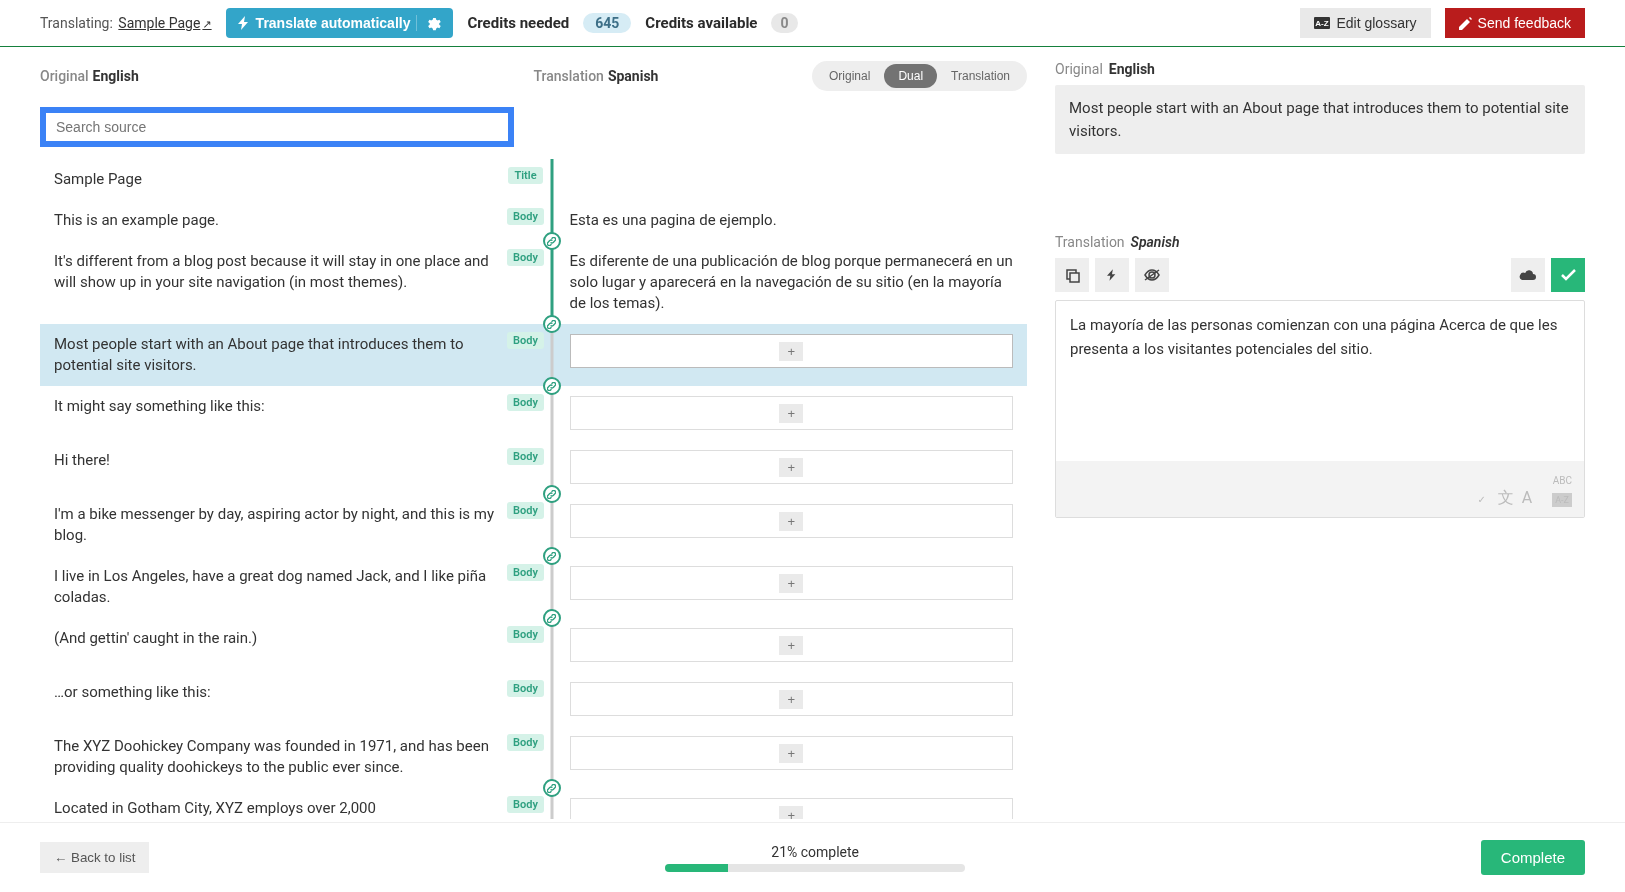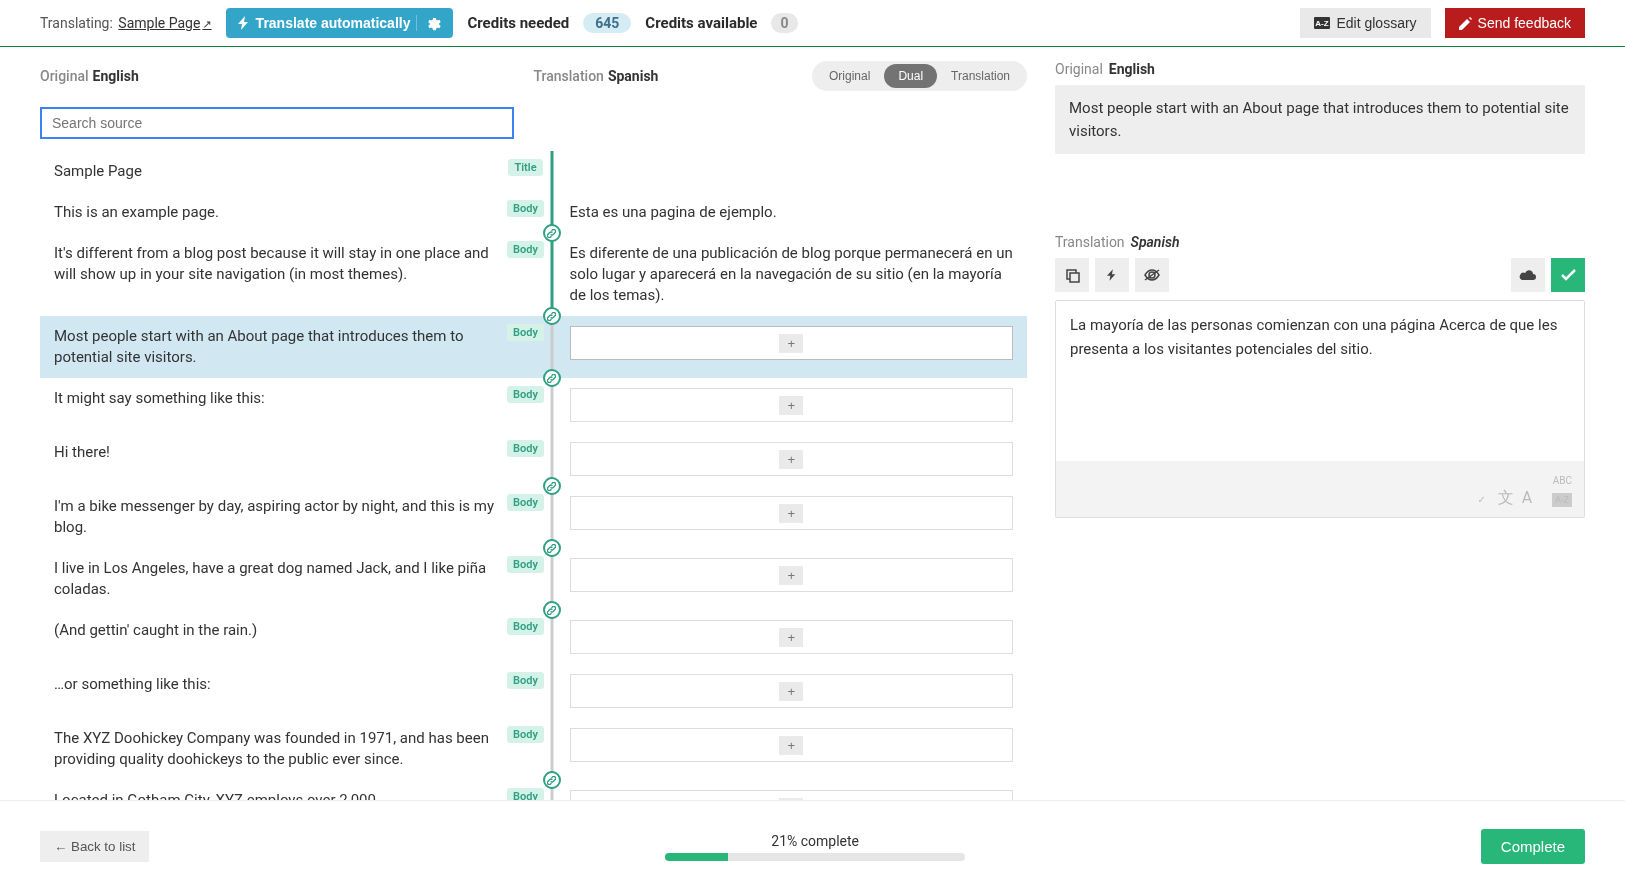--- a/index.html
+++ b/index.html
@@ -23,21 +23,21 @@
 .right-col { width: 530px; flex-shrink: 0; }
 
 .col-header { display: flex; align-items: center; margin-bottom: 8px; }
 .col-header .muted { color: #888; font-weight: 500; }
 .col-header .lang { color: #333; font-weight: 700; margin-left: 4px; }
 .view-toggle { margin-left: auto; background: #eee; border-radius: 999px; padding: 3px; display: inline-flex; }
 .view-toggle button { border: none; background: transparent; padding: 5px 14px; font-size: 12px; color: #666; cursor: pointer; border-radius: 999px; }
 .view-toggle button.active { background: #737373; color: #fff; }
 
 .two-headers { display: grid; grid-template-columns: 1fr 1fr; gap: 0; align-items: center; margin-bottom: 8px; }
-.search-input { width: calc(50% - 20px); border: 2px solid #3b82f6; padding: 6px 10px; font-size: 14px; color: #4d7c0f; margin-bottom: 12px; }
+.search-input { width: calc(50% - 20px); border: 6px solid #3b82f6; padding: 6px 10px; font-size: 14px; color: #4d7c0f; margin-bottom: 12px; }
 
 .rows { overflow-y: auto; flex: 1; position: relative; }
 .row { display: grid; grid-template-columns: 1fr 36px 16px 1fr; align-items: stretch; position: relative; }
 .row.highlight { background: #d1e8f2; }
 .src { padding: 10px 6px 10px 14px; font-size: 15px; line-height: 1.4; color: #333; }
 .tag-col { display: flex; align-items: flex-start; padding-top: 8px; justify-content: center; }
 .tag { background: #d5f2e8; color: #2fa080; font-size: 11px; font-weight: 600; padding: 2px 6px; border-radius: 3px; }
 .divider-col { position: relative; }
 .divider-line { position: absolute; left: 50%; top: 0; bottom: 0; width: 3px; background: #ccc; transform: translateX(-50%); }
 .row:nth-child(1) .divider-line,
@@ -58,21 +58,21 @@
 
 .tool-row { display: flex; gap: 6px; margin-bottom: 8px; align-items: center; }
 .tool-btn { width: 34px; height: 34px; background: #eee; border: none; cursor: pointer; display: inline-flex; align-items: center; justify-content: center; color: #444; font-size: 14px; }
 .tool-btn.green { background: #28b779; color: #fff; }
 .tool-spacer { flex: 1; }
 
 .editor { border: 1px solid #ddd; border-radius: 2px; }
 .editor-text { padding: 12px 14px; font-size: 15px; line-height: 1.6; min-height: 160px; }
 .editor-foot { background: #f3f3f3; padding: 8px 12px; text-align: right; color: #bbb; font-size: 16px; letter-spacing: 8px; }
 
-.footer { position: fixed; bottom: 0; left: 0; right: 0; background: #fff; border-top: 1px solid #eee; padding: 28px 40px; display: flex; align-items: center; }
+.footer { position: fixed; bottom: 0; left: 0; right: 0; background: #fff; border-top: 1px solid #eee; padding: 17px 40px; display: flex; align-items: center; }
 .btn-back { background: #eee; border: none; padding: 8px 14px; cursor: pointer; color: #555; }
 .progress-wrap { flex: 1; text-align: center; }
 .progress-label { font-size: 14px; color: #333; margin-bottom: 4px; display: block; }
 .progress-bar { width: 300px; height: 8px; background: #e5e5e5; border-radius: 4px; margin: 0 auto; overflow: hidden; }
 .progress-fill { height: 100%; background: #28b779; width: 21%; }
 .btn-complete { background: #28b779; color: #fff; border: none; padding: 9px 20px; font-size: 15px; cursor: pointer; border-radius: 3px; }
 
 svg { display: inline-block; vertical-align: middle; }
 </style>
 </head>

